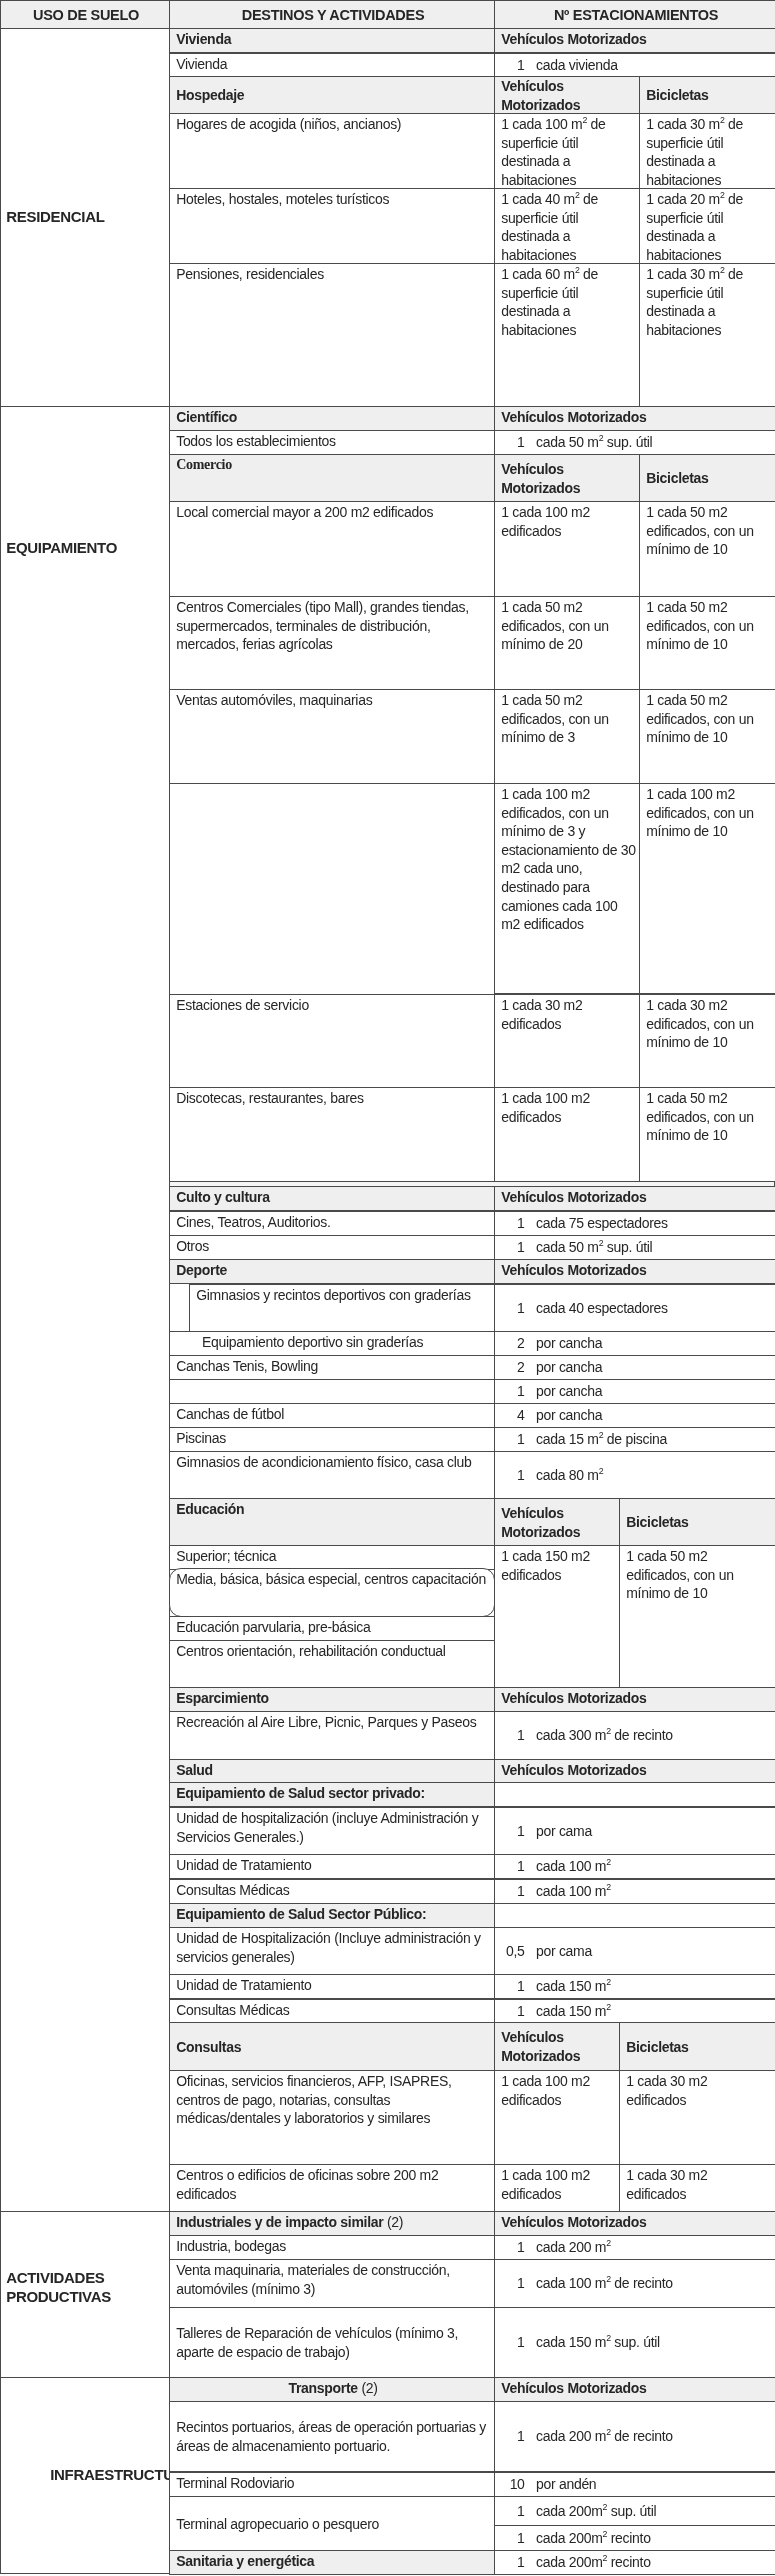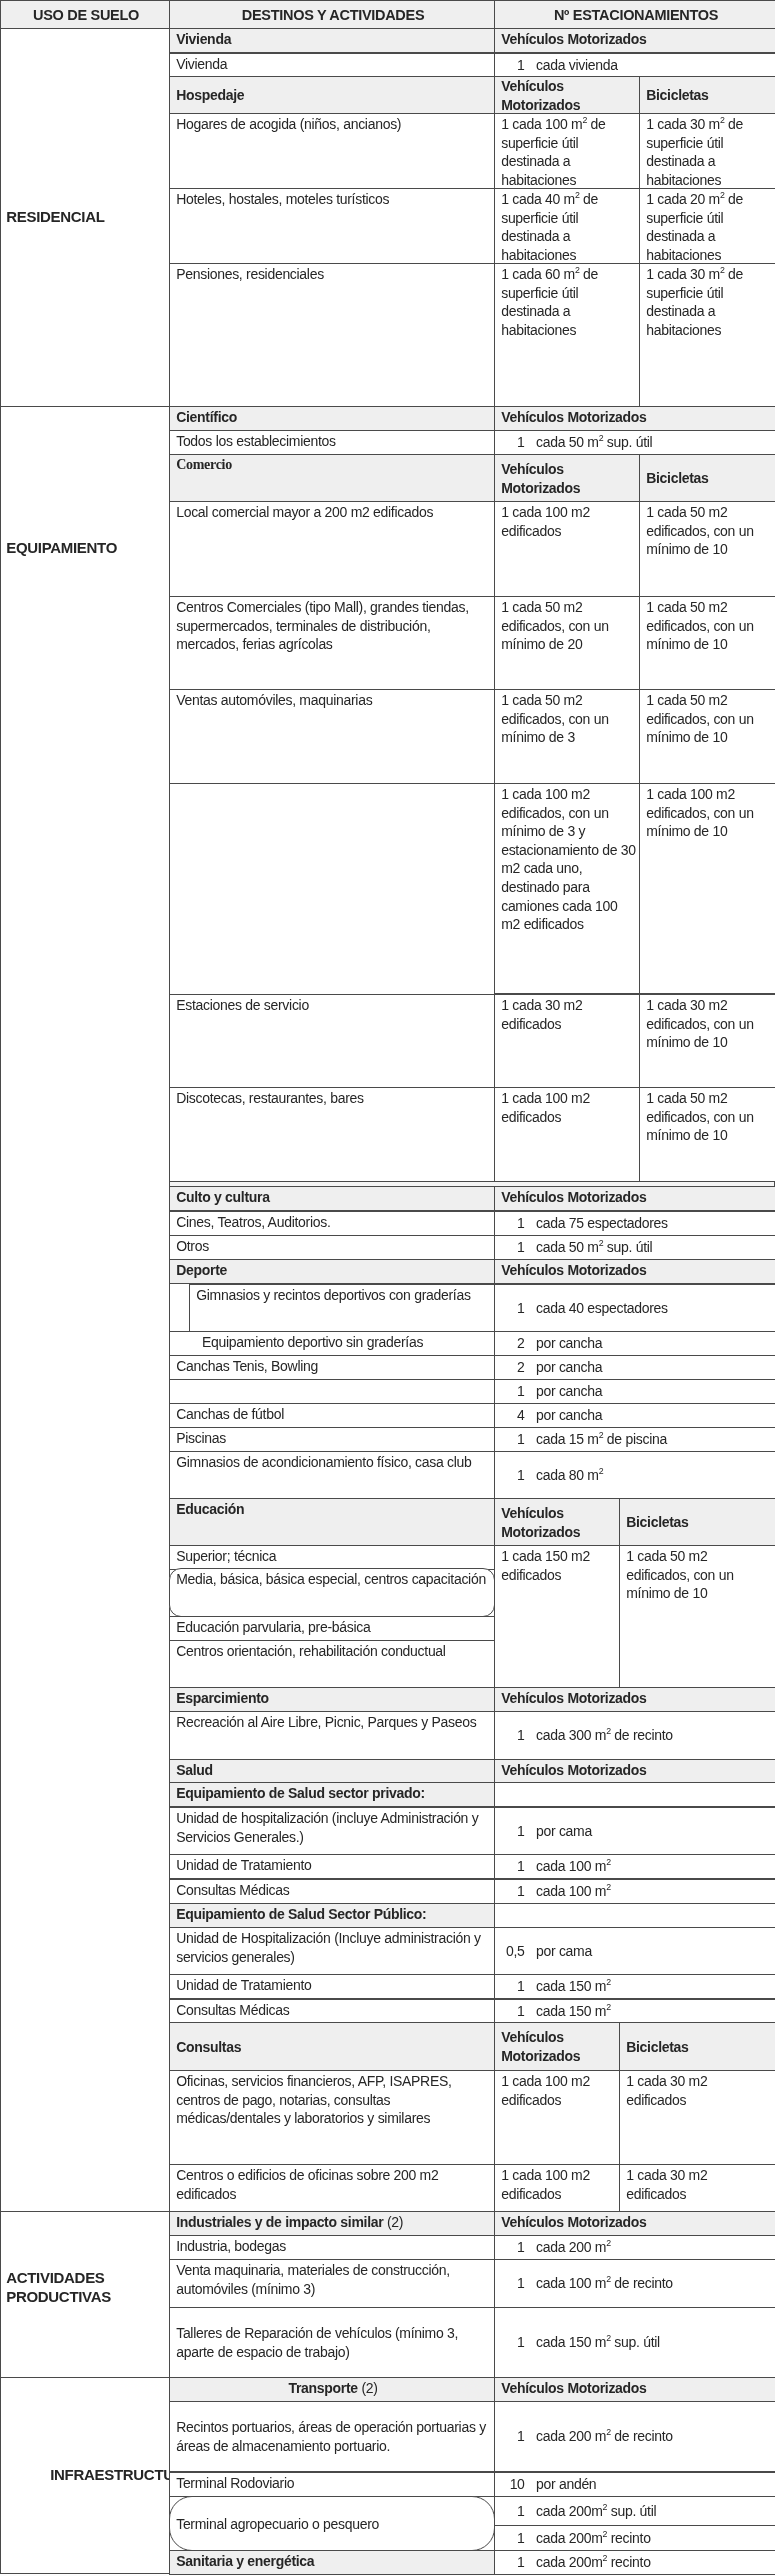--- a/index.html
+++ b/index.html
@@ -293,21 +293,21 @@
         <span class="t">cada 200 m<sup>2</sup> de recinto</span>
       </div>
     </div>
     <div class="cell" style="left: 169px; top: 2472px; width: 326px; height: 25px;"><span>Terminal Rodoviario</span></div>
     <div class="cell vc" style="left: 494px; top: 2472px; width: 283px; height: 25px; padding: 0px;">
       <div class="val">
         <span class="n">10</span>
         <span class="t">por andén</span>
       </div>
     </div>
-    <div class="cell vcenter" style="left: 169px; top: 2496px; width: 326px; height: 55px; border-radius: 23px;">
+    <div class="cell vcenter" style="left: 169px; top: 2496px; width: 326px; height: 55px;">
       <span>Terminal agropecuario o pesquero</span>
     </div>
     <div class="cell vc" style="left: 494px; top: 2496px; width: 283px; height: 30px; padding: 0px;">
       <div class="val">
         <span class="n">1</span>
         <span class="t">cada 200m<sup>2</sup> sup. útil</span>
       </div>
     </div>
     <div class="cell vc" style="left: 494px; top: 2525px; width: 283px; height: 26px; padding: 0px;">
       <div class="val">

